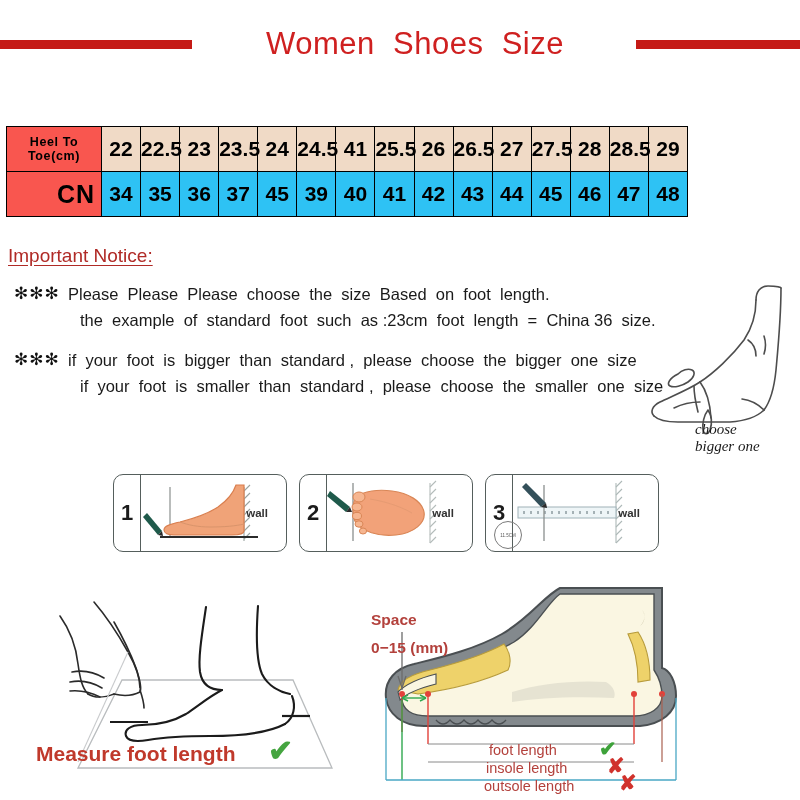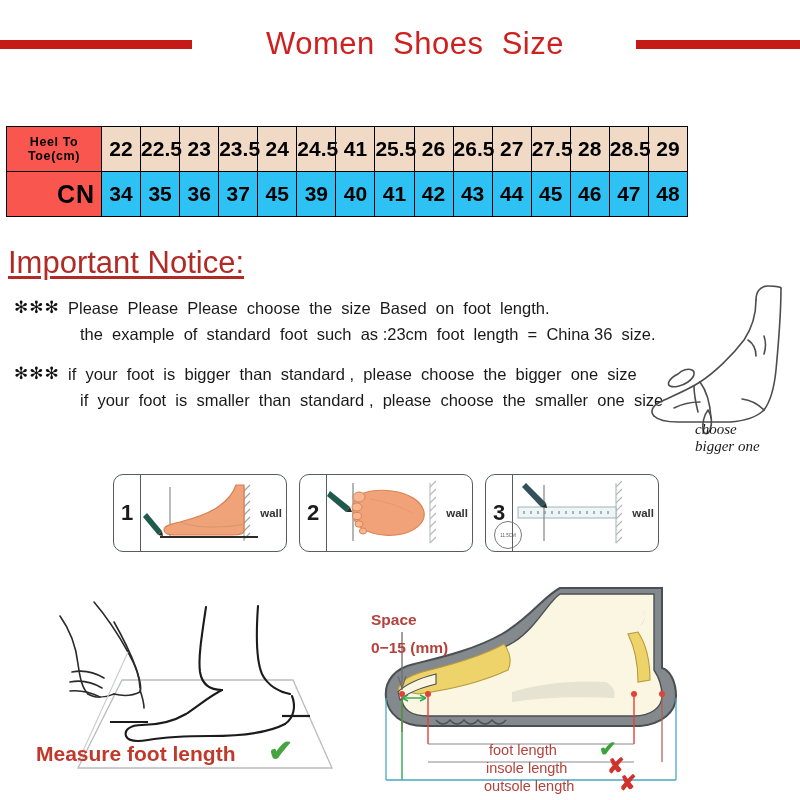--- a/index.html
+++ b/index.html
@@ -88,21 +88,21 @@
   #size-table td.val { font-size: 21px; }
 
   
   #notice {
     position: absolute;
     left: 8px;
     top: 245px;
     width: 700px;
   }
   #notice-heading {
-    font-size: 31px;
+    font-size: 19px;
     color: #b02a26;
     text-decoration: underline;
     text-underline-offset: 3px;
     margin-bottom: 14px;
     font-family: "Liberation Sans", sans-serif;
   }
   .notice-block {
     position: relative;
     margin-bottom: 14px;
   }
@@ -186,21 +186,21 @@
   .step-art {
     position: absolute;
     left: 26px;
     top: 0;
     right: 0;
     height: 100%;
   }
   .step-art svg { display: block; }
   .wall-label {
     position: absolute;
-    right: 4px;
+    right: 18px;
     top: 50%;
     transform: translateY(-50%);
     font-size: 11.5px;
     font-weight: bold;
     color: #333;
     font-family: "Liberation Sans", sans-serif;
     text-align: center;
   }
   .ruler-badge {
     position: absolute;

